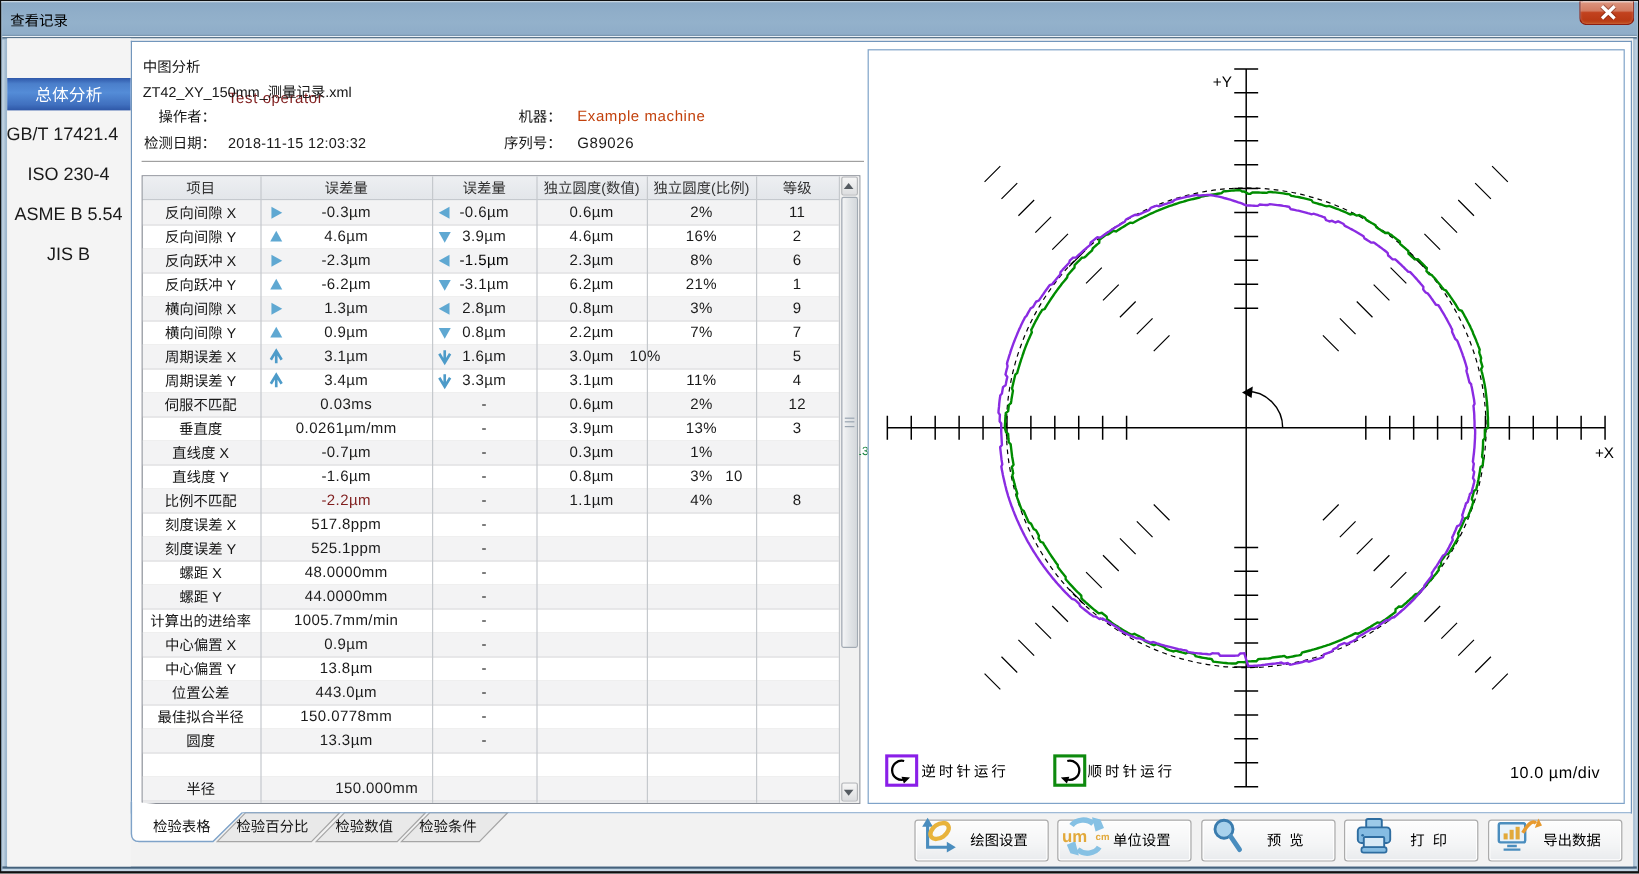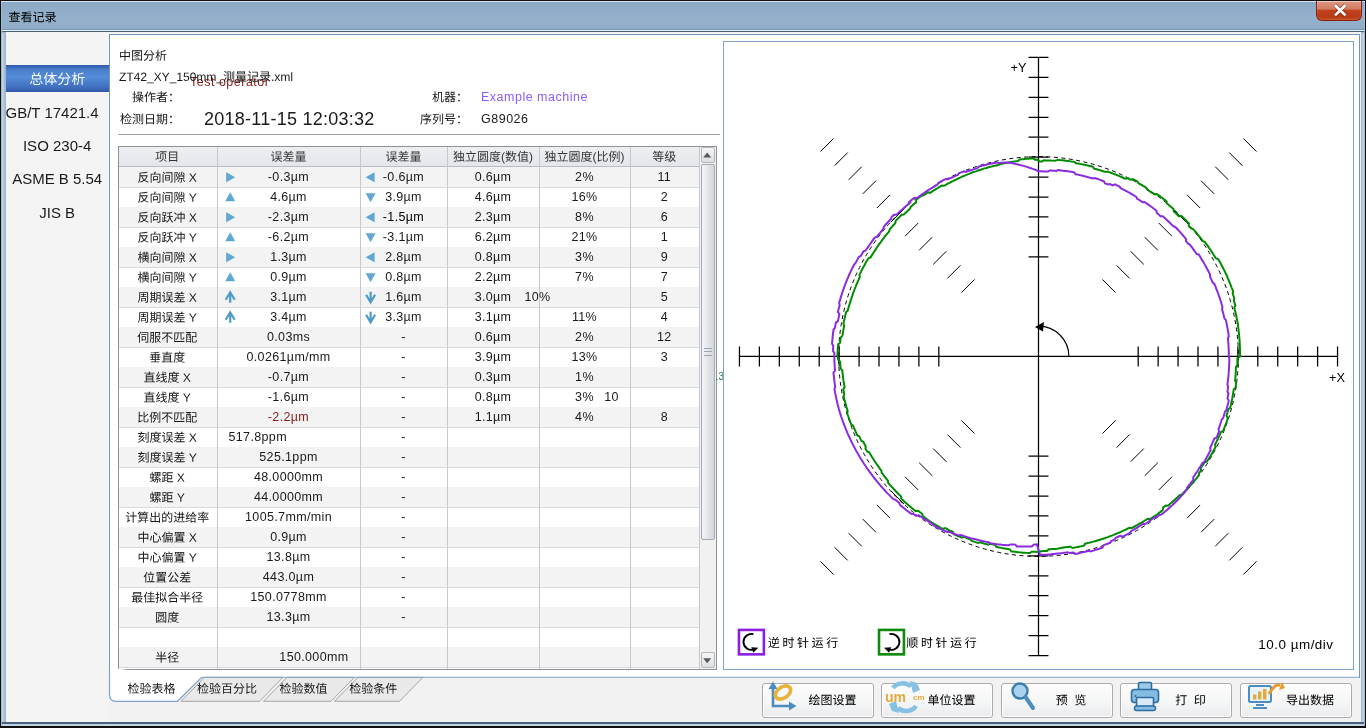--- a/index.html
+++ b/index.html
@@ -25,22 +25,22 @@
     </svg>
   </div>
 <div class="abs" style="left:5.5px;top:31.9px;width:103.3px;height:690.1px;background:#F4F4F4"></div>
 <div class="abs" style="left:5.5px;top:65.3px;width:103.3px;height:26.6px;background:linear-gradient(180deg,#2E58A9 0%,#4B7FCB 18%,#548CD7 45%,#4070BF 82%,#2E57A7 100%)"></div>
 <div class="abs" style="left:5.5px;top:102.5px;width:103.3px;height:20px;line-height:20px;font-size:15px;color:#1A1A1A">GB/T 17421.4</div>
 <div class="abs" style="left:5.5px;top:136px;width:103.3px;height:20px;line-height:20px;text-align:center;font-size:15px;color:#1A1A1A">ISO 230-4</div>
 <div class="abs" style="left:5.5px;top:169.3px;width:103.3px;height:20px;line-height:20px;text-align:center;font-size:15px;color:#1A1A1A">ASME B 5.54</div>
 <div class="abs" style="left:5.5px;top:202.5px;width:103.3px;height:20px;line-height:20px;text-align:center;font-size:15px;color:#1A1A1A">JIS B</div>
 <div class="abs" style="left:108.8px;top:34.3px;width:1250.8px;height:643.4px;background:#FFFFFF;border:1px solid #7296BC;border-bottom:none"></div>
 <div class="abs" style="left:190px;top:72px;width:200px;height:20px;line-height:20px;font-size:12.5px;letter-spacing:0.5px;color:#7f1d1d">Test operator</div>
-<div class="abs" style="left:204px;top:109px;width:200px;height:20px;line-height:20px;font-size:18px;letter-spacing:0.25px;color:#1A1A1A">2018-11-15 12:03:32</div>
-<div class="abs" style="left:481px;top:87px;width:200px;height:20px;line-height:20px;font-size:12.5px;letter-spacing:0.5px;color:#8b5cf6">Example machine</div>
+<div class="abs" style="left:190px;top:109px;width:200px;height:20px;line-height:20px;font-size:12px;letter-spacing:0.25px;color:#1A1A1A">2018-11-15 12:03:32</div>
+<div class="abs" style="left:481px;top:87px;width:200px;height:20px;line-height:20px;font-size:12.5px;letter-spacing:0.5px;color:#c2410c">Example machine</div>
 <div class="abs" style="left:481px;top:109px;width:200px;height:20px;line-height:20px;font-size:12.5px;letter-spacing:0.5px;color:#1A1A1A">G89026</div>
 <div class="abs" style="left:117.5px;top:133.8px;width:602px;height:1px;background:#A0A0A0"></div>
 <div class="abs" style="left:117.5px;top:145.8px;width:599.0px;height:524.7px;background:#FFFFFF;border:1px solid #8D9199"></div>
 <div class="abs" style="left:118.5px;top:146.8px;width:597.0px;height:20.5px;background:linear-gradient(180deg,#EDEFF2,#E3E6EA);border-bottom:1px solid #B9BDC2"></div>
 <div class="abs" style="left:118.5px;top:167.3px;width:580.0px;height:20.0px;background:#F3F3F4"></div>
 <div class="abs" style="left:118.5px;top:186.60000000000002px;width:580.0px;height:0.7px;background:#D9DADB"></div>
 <div class="abs" style="left:118.5px;top:206.60000000000002px;width:580.0px;height:0.7px;background:#D9DADB"></div>
 <div class="abs" style="left:118.5px;top:207.3px;width:580.0px;height:20.0px;background:#F3F3F4"></div>
 <div class="abs" style="left:118.5px;top:226.60000000000002px;width:580.0px;height:0.7px;background:#D9DADB"></div>
 <div class="abs" style="left:118.5px;top:246.60000000000002px;width:580.0px;height:0.7px;background:#D9DADB"></div>
@@ -140,21 +140,21 @@
 <div class="abs" style="left:228.5px;top:387.3px;width:120px;height:20px;line-height:20px;text-align:center;font-size:12.5px;letter-spacing:0.35px;color:#1A1A1A">-1.6µm</div>
 <div class="abs" style="left:343.5px;top:387.3px;width:120px;height:20px;line-height:20px;text-align:center;font-size:12.5px;letter-spacing:0.35px;color:#1A1A1A">-</div>
 <div class="abs" style="left:433px;top:387.3px;width:120px;height:20px;line-height:20px;text-align:center;font-size:12.5px;letter-spacing:0.35px;color:#1A1A1A">0.8µm</div>
 <div class="abs" style="left:524.5px;top:387.3px;width:120px;height:20px;line-height:20px;text-align:center;font-size:12.5px;letter-spacing:0.35px;color:#1A1A1A">3%</div>
 <div class="abs" style="left:604.3px;top:387.3px;width:120px;height:20px;line-height:20px;font-size:12.5px;letter-spacing:0.35px;color:#1A1A1A">10</div>
 <div class="abs" style="left:228.5px;top:407.3px;width:120px;height:20px;line-height:20px;text-align:center;font-size:12.5px;letter-spacing:0.35px;color:#7f1d1d">-2.2µm</div>
 <div class="abs" style="left:343.5px;top:407.3px;width:120px;height:20px;line-height:20px;text-align:center;font-size:12.5px;letter-spacing:0.35px;color:#1A1A1A">-</div>
 <div class="abs" style="left:433px;top:407.3px;width:120px;height:20px;line-height:20px;text-align:center;font-size:12.5px;letter-spacing:0.35px;color:#1A1A1A">1.1µm</div>
 <div class="abs" style="left:524.5px;top:407.3px;width:120px;height:20px;line-height:20px;text-align:center;font-size:12.5px;letter-spacing:0.35px;color:#1A1A1A">4%</div>
 <div class="abs" style="left:604.3px;top:407.3px;width:120px;height:20px;line-height:20px;text-align:center;font-size:12.5px;letter-spacing:0.35px;color:#1A1A1A">8</div>
-<div class="abs" style="left:228.5px;top:427.3px;width:120px;height:20px;line-height:20px;font-size:12.5px;letter-spacing:0.35px;color:#1A1A1A">517.8ppm</div>
+<div class="abs" style="left:228.5px;top:427.3px;width:120px;height:20px;line-height:20px;text-align:center;font-size:12.5px;letter-spacing:0.35px;color:#1A1A1A">517.8ppm</div>
 <div class="abs" style="left:343.5px;top:427.3px;width:120px;height:20px;line-height:20px;text-align:center;font-size:12.5px;letter-spacing:0.35px;color:#1A1A1A">-</div>
 <div class="abs" style="left:228.5px;top:447.3px;width:120px;height:20px;line-height:20px;text-align:center;font-size:12.5px;letter-spacing:0.35px;color:#1A1A1A">525.1ppm</div>
 <div class="abs" style="left:343.5px;top:447.3px;width:120px;height:20px;line-height:20px;text-align:center;font-size:12.5px;letter-spacing:0.35px;color:#1A1A1A">-</div>
 <div class="abs" style="left:228.5px;top:467.3px;width:120px;height:20px;line-height:20px;text-align:center;font-size:12.5px;letter-spacing:0.35px;color:#1A1A1A">48.0000mm</div>
 <div class="abs" style="left:343.5px;top:467.3px;width:120px;height:20px;line-height:20px;text-align:center;font-size:12.5px;letter-spacing:0.35px;color:#1A1A1A">-</div>
 <div class="abs" style="left:228.5px;top:487.3px;width:120px;height:20px;line-height:20px;text-align:center;font-size:12.5px;letter-spacing:0.35px;color:#1A1A1A">44.0000mm</div>
 <div class="abs" style="left:343.5px;top:487.3px;width:120px;height:20px;line-height:20px;text-align:center;font-size:12.5px;letter-spacing:0.35px;color:#1A1A1A">-</div>
 <div class="abs" style="left:228.5px;top:507.29999999999995px;width:120px;height:20px;line-height:20px;text-align:center;font-size:12.5px;letter-spacing:0.35px;color:#1A1A1A">1005.7mm/min</div>
 <div class="abs" style="left:343.5px;top:507.29999999999995px;width:120px;height:20px;line-height:20px;text-align:center;font-size:12.5px;letter-spacing:0.35px;color:#1A1A1A">-</div>
 <div class="abs" style="left:228.5px;top:527.3px;width:120px;height:20px;line-height:20px;text-align:center;font-size:12.5px;letter-spacing:0.35px;color:#1A1A1A">0.9µm</div>

